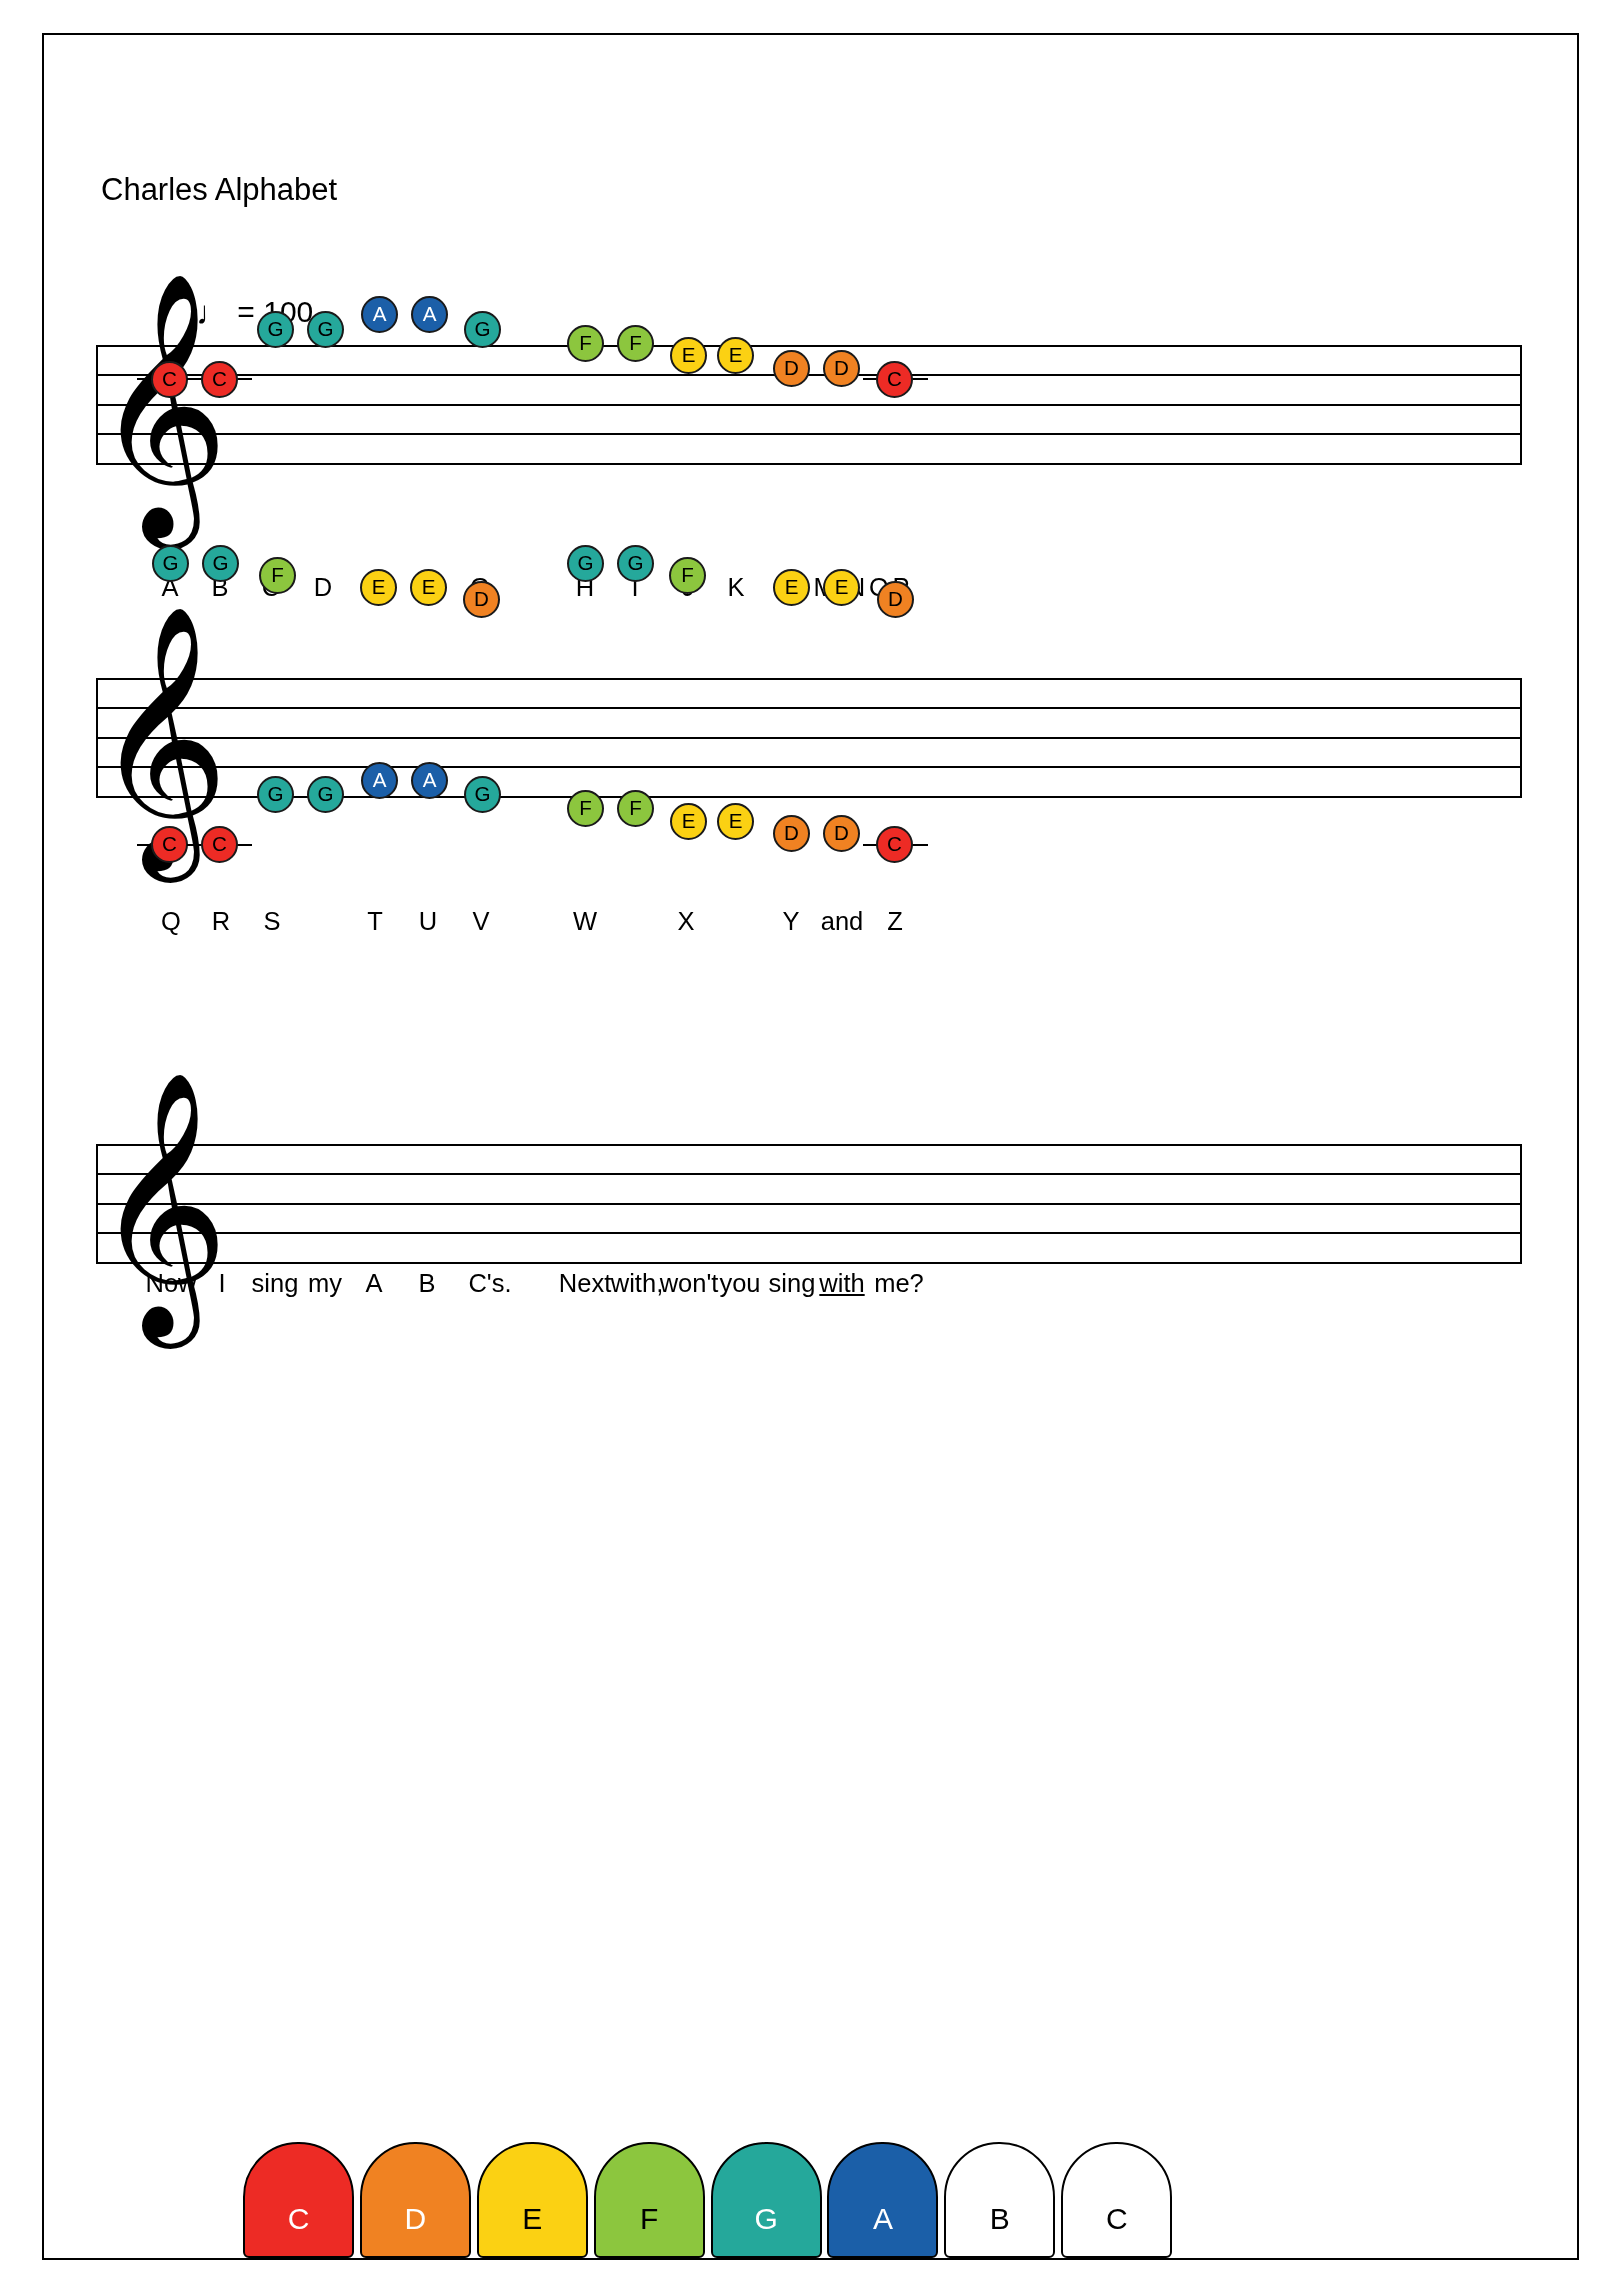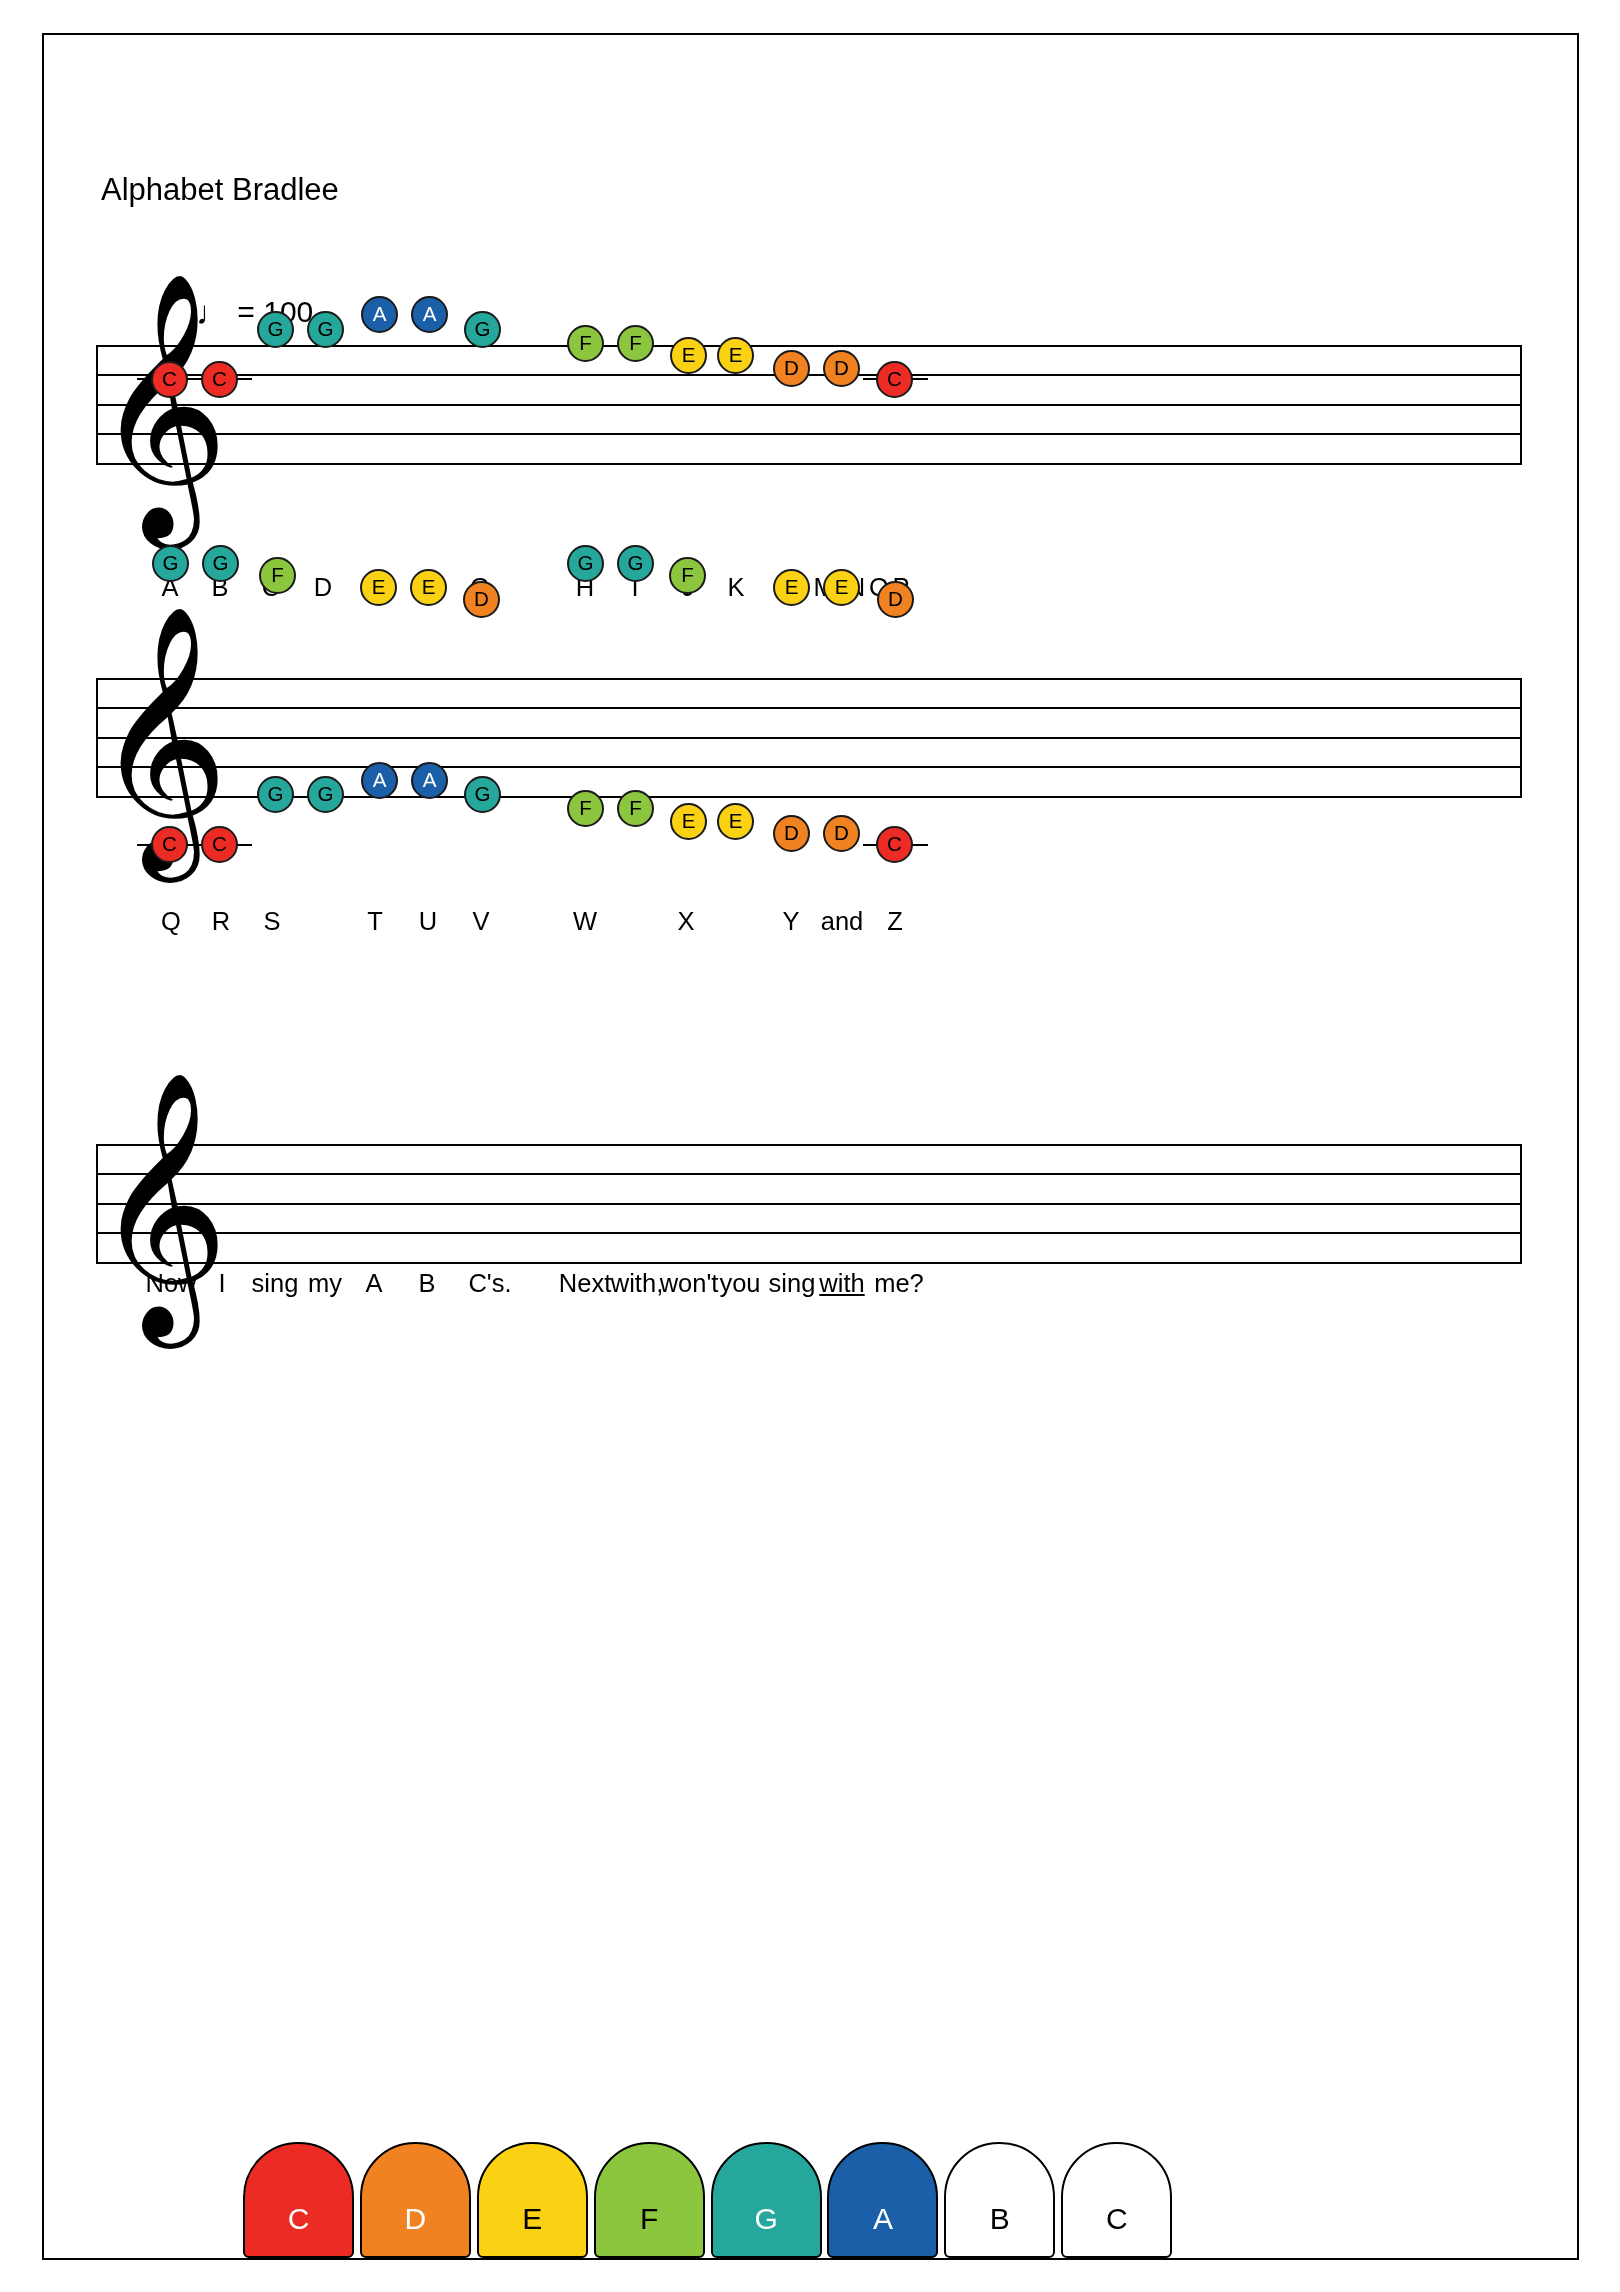--- a/index.html
+++ b/index.html
@@ -158,21 +158,21 @@
     color: #000000;
   }
   .bell.dark { color: #ffffff; }
 </style>
 </head>
 <body>
 
 <div class="page">
   <div class="page-border"></div>
 
-  <div class="composer">Alphabet Bradlee</div>
+  <div class="composer">Charles Alphabet</div>
 
   <div class="tempo">
     <span class="notehead">♩</span>
     <span>= 100</span>
   </div>
 
   <div id="systems-root">
       <div class="system">
         <div class="staff" style="top: 345px;">
           <div class="line l0"></div>

